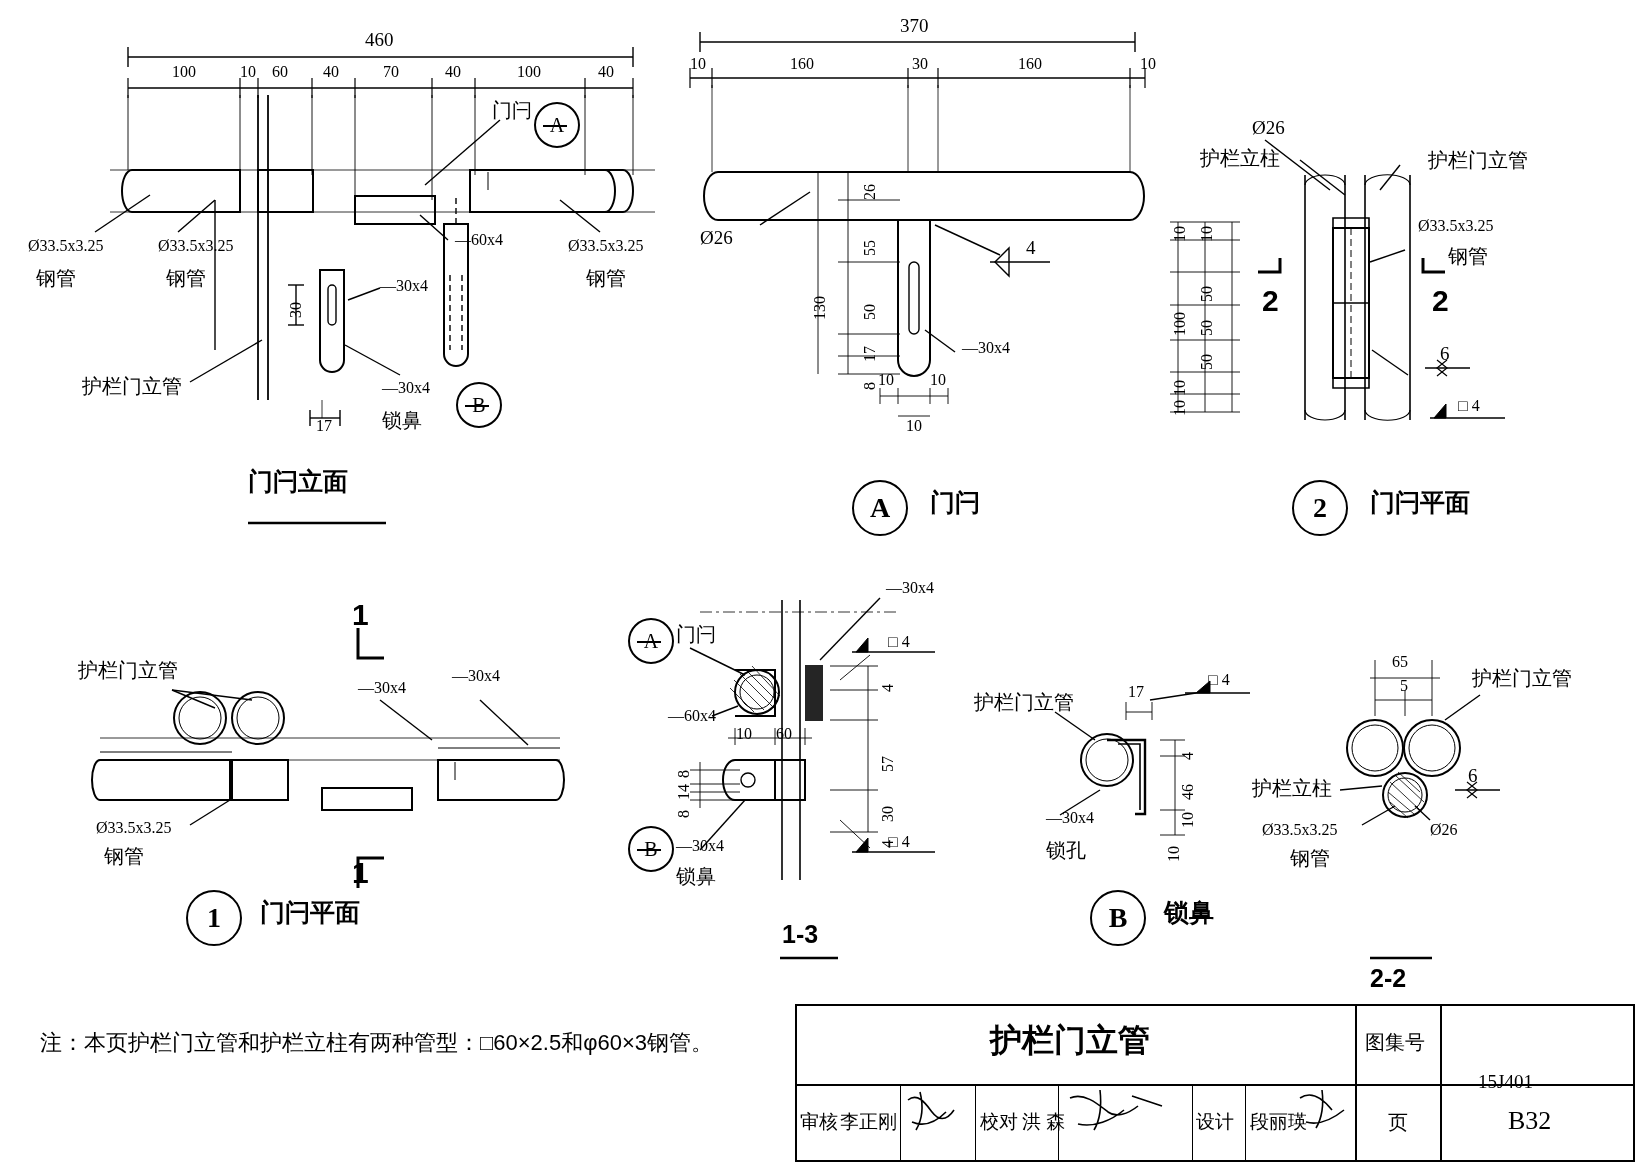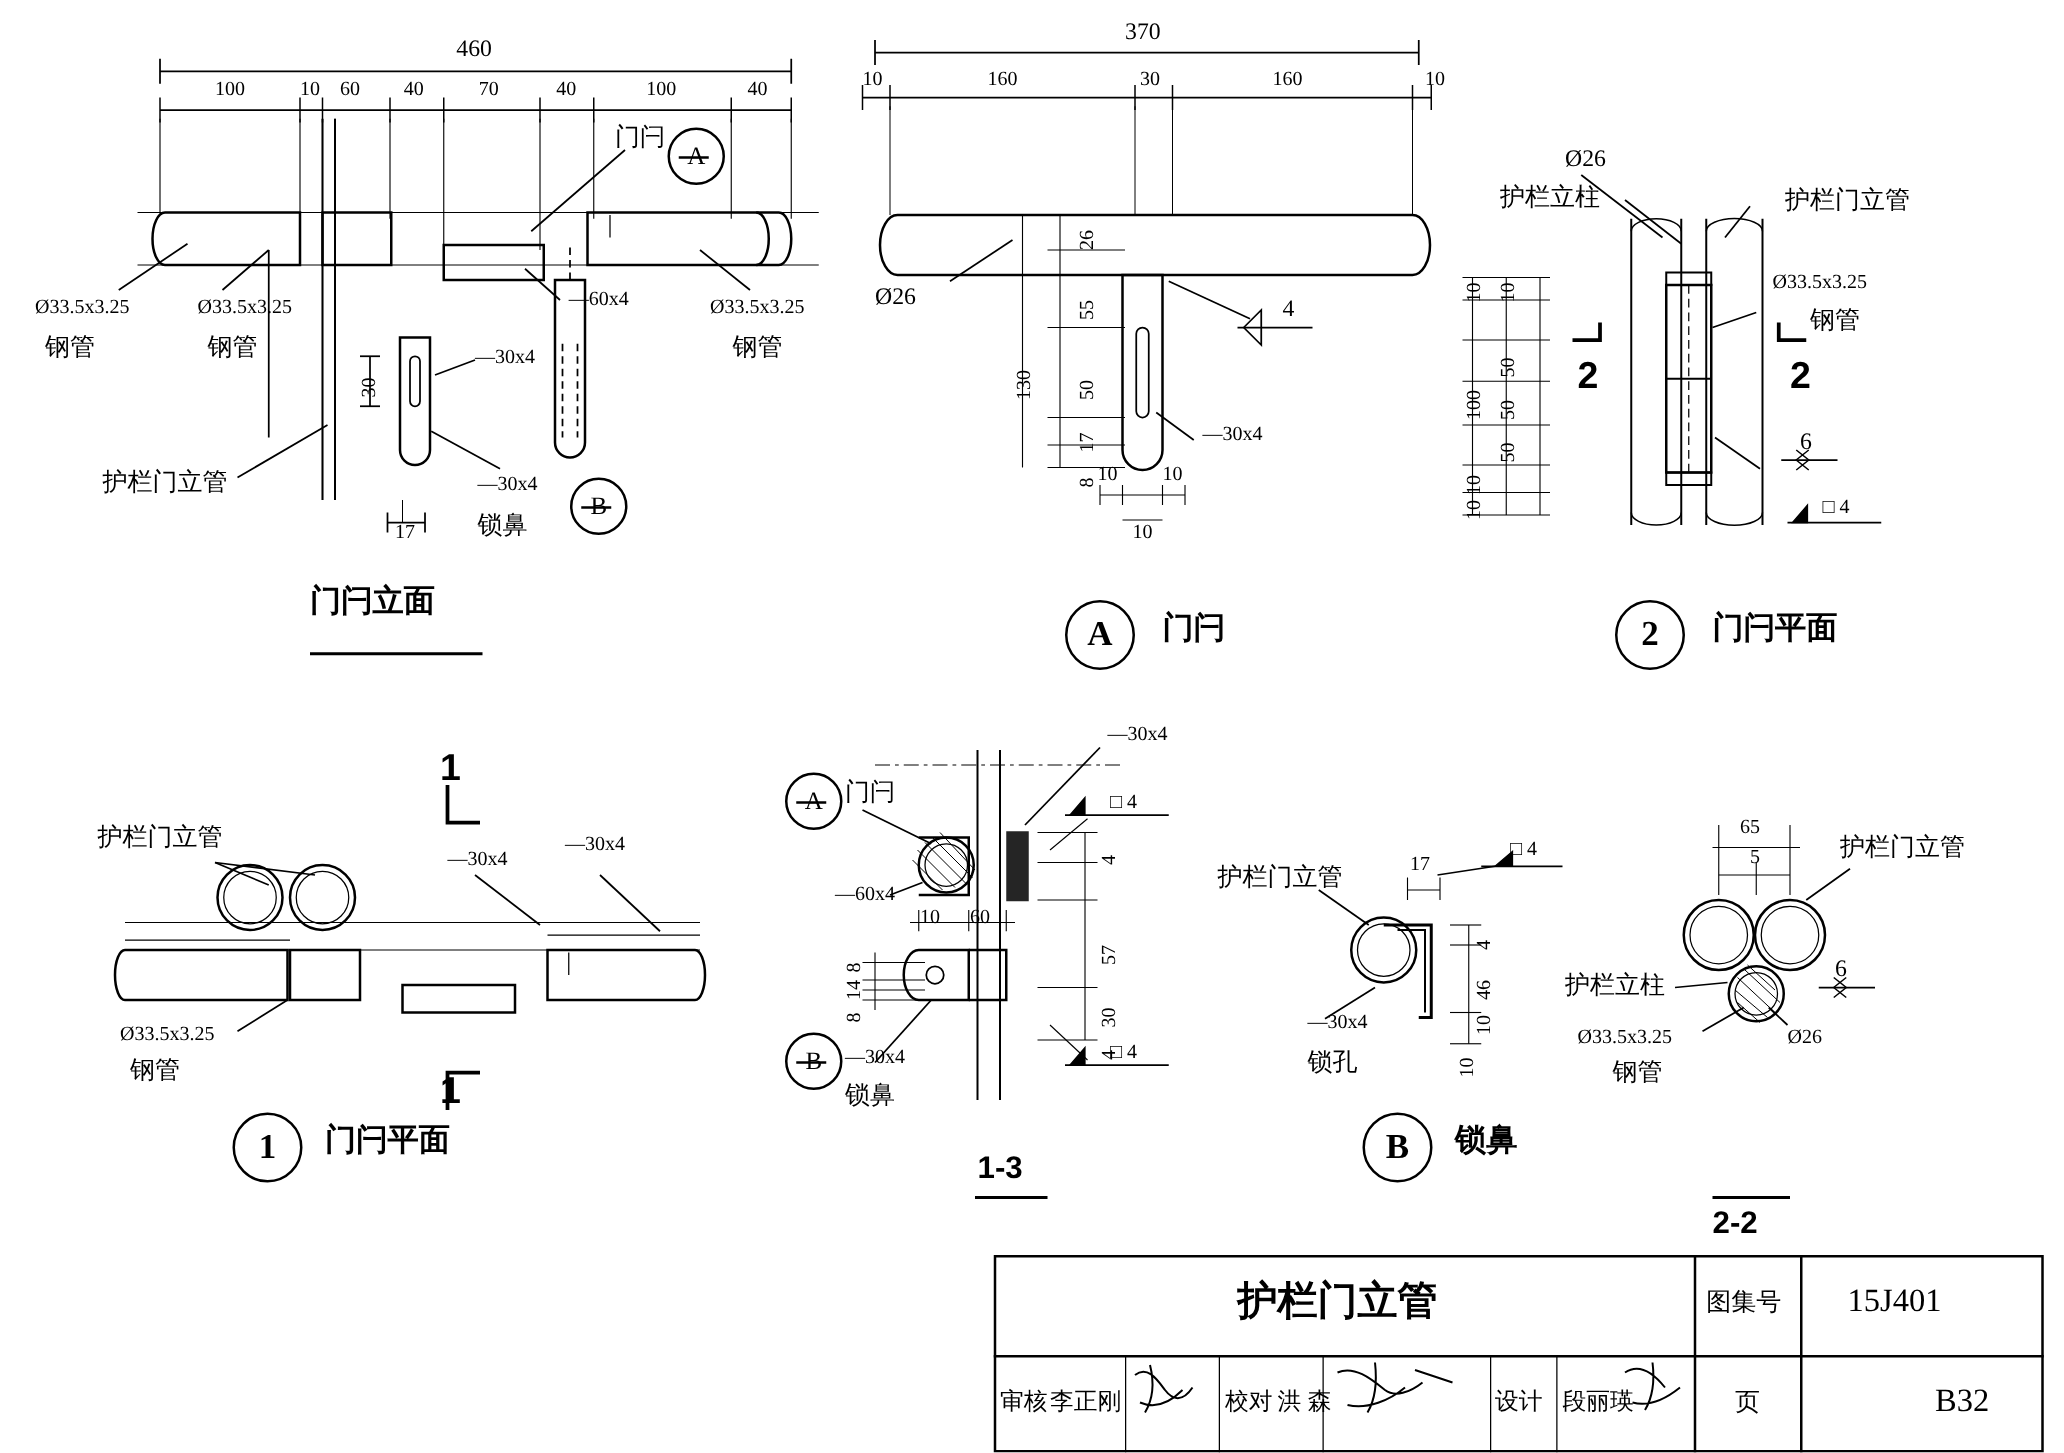--- a/index.html
+++ b/index.html
@@ -459,36 +459,37 @@
 <div class="t sm" style="left:1392px;top:654px;">65</div>
 <div class="t sm" style="left:1400px;top:678px;">5</div>
 <div class="t cn" style="left:1472px;top:668px;">护栏门立管</div>
 <div class="t cn" style="left:1252px;top:778px;">护栏立柱</div>
 <div class="t sm" style="left:1262px;top:822px;">Ø33.5x3.25</div>
 <div class="t cn" style="left:1290px;top:848px;">钢管</div>
 <div class="t sm" style="left:1430px;top:822px;">Ø26</div>
 <div class="t" style="left:1468px;top:766px;">6</div>
 <div class="t big" style="left:1370px;top:922px;margin-top:44px;">2-2</div>
 
+<div class="t cn" style="left:40px;top:1032px;font-size:22px;">注：本页护栏门立管和护栏立柱有两种管型：□60×2.5和φ60×3钢管。</div>
 
 <div style="position:absolute;left:795px;top:1004px;width:840px;height:158px;border:2px solid #000;box-sizing:border-box;"></div>
 <div class="ln v2" style="left:1355px;top:1004px;height:158px;"></div>
 <div class="ln v2" style="left:1440px;top:1004px;height:158px;"></div>
 <div class="ln h2" style="left:795px;top:1084px;width:840px;"></div>
 <div class="ln v" style="left:900px;top:1084px;height:78px;"></div>
 <div class="ln v" style="left:975px;top:1084px;height:78px;"></div>
 <div class="ln v" style="left:1058px;top:1084px;height:78px;"></div>
 <div class="ln v" style="left:1192px;top:1084px;height:78px;"></div>
 <div class="ln v" style="left:1245px;top:1084px;height:78px;"></div>
 
 <div class="t cn" style="left:990px;top:1024px;font-size:32px;font-weight:bold;">护栏门立管</div>
 <div class="t cn" style="left:1365px;top:1032px;font-size:20px;">图集号</div>
-<div class="t" style="left:1478px;top:1028px;font-size:26px;">15J401</div>
+<div class="t" style="left:1478px;top:1072px;font-size:19px;">15J401</div>
 <div class="t cn" style="left:1388px;top:1112px;font-size:20px;">页</div>
-<div class="t" style="left:1508px;top:1108px;font-size:26px;margin-left:40px;">B32</div>
+<div class="t" style="left:1508px;top:1108px;font-size:26px;">B32</div>
 <div class="t cn" style="left:800px;top:1112px;font-size:19px;">审核</div>
 <div class="t cn" style="left:840px;top:1112px;font-size:19px;">李正刚</div>
 <div class="t cn" style="left:980px;top:1112px;font-size:19px;">校对</div>
 <div class="t cn" style="left:1022px;top:1112px;font-size:19px;">洪  森</div>
 <div class="t cn" style="left:1196px;top:1112px;font-size:19px;">设计</div>
 <div class="t cn" style="left:1250px;top:1112px;font-size:19px;">段丽瑛</div>
 
 <svg width="1651" height="1162">
   <g stroke="#000" fill="none" stroke-width="1.6">
     <path d="M908 1100 c10,-8 18,4 24,12 c6,8 14,10 22,-2 M912 1122 c14,6 26,-2 34,-10 M920 1092 c4,16 2,28 -4,38"></path>

